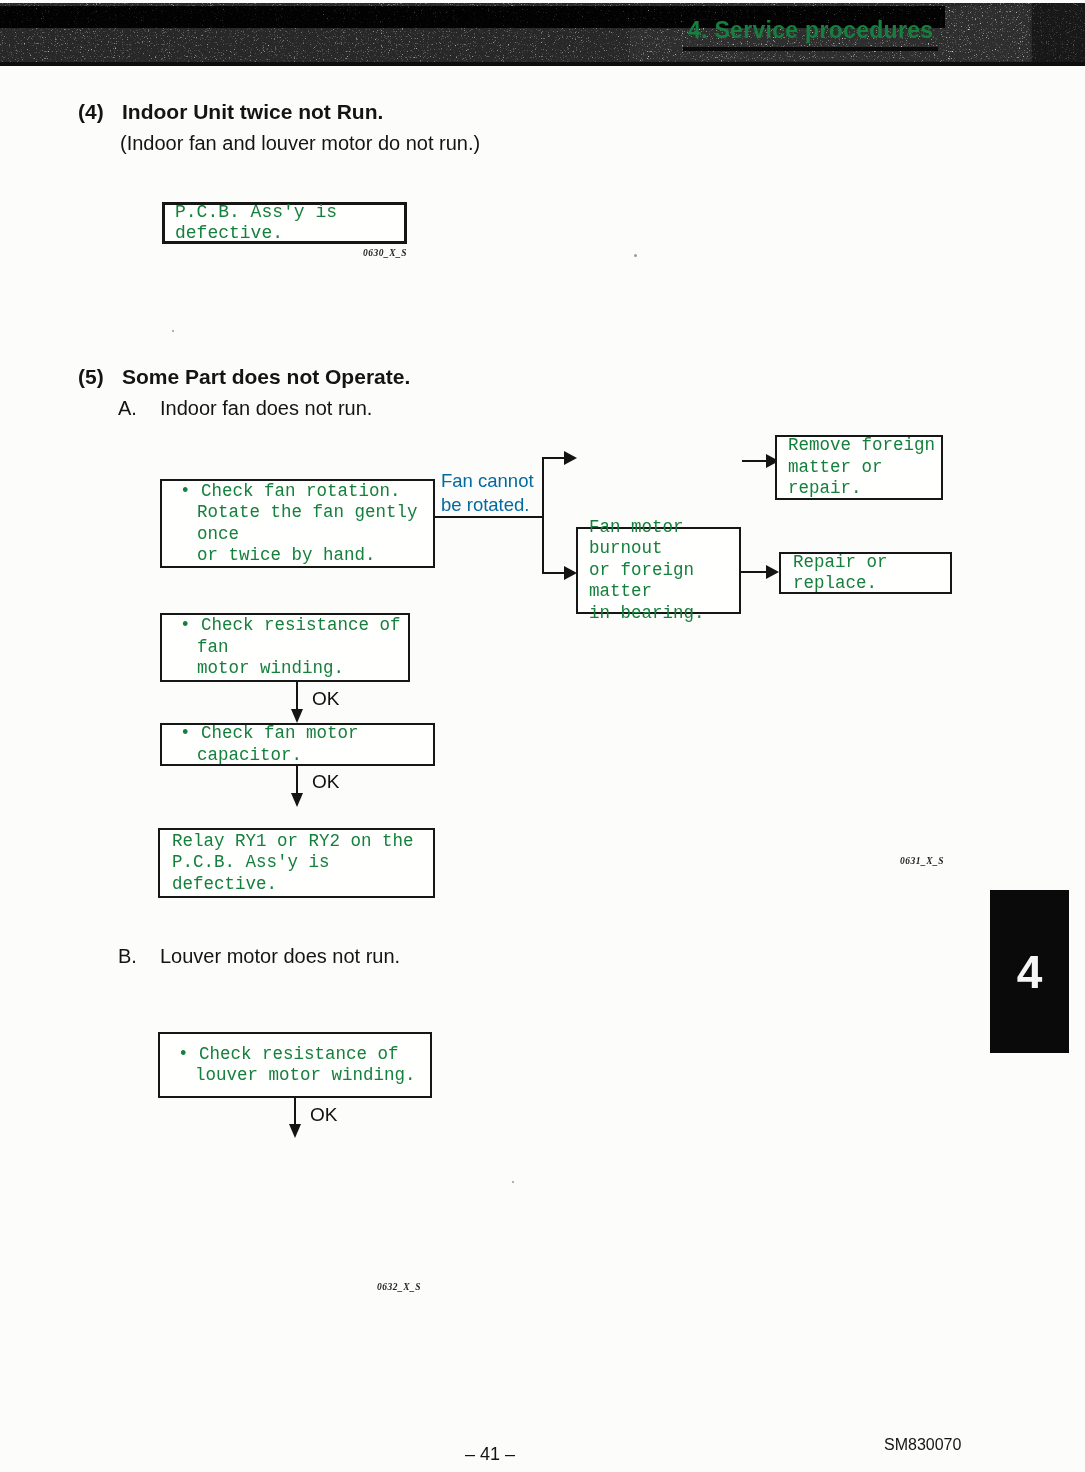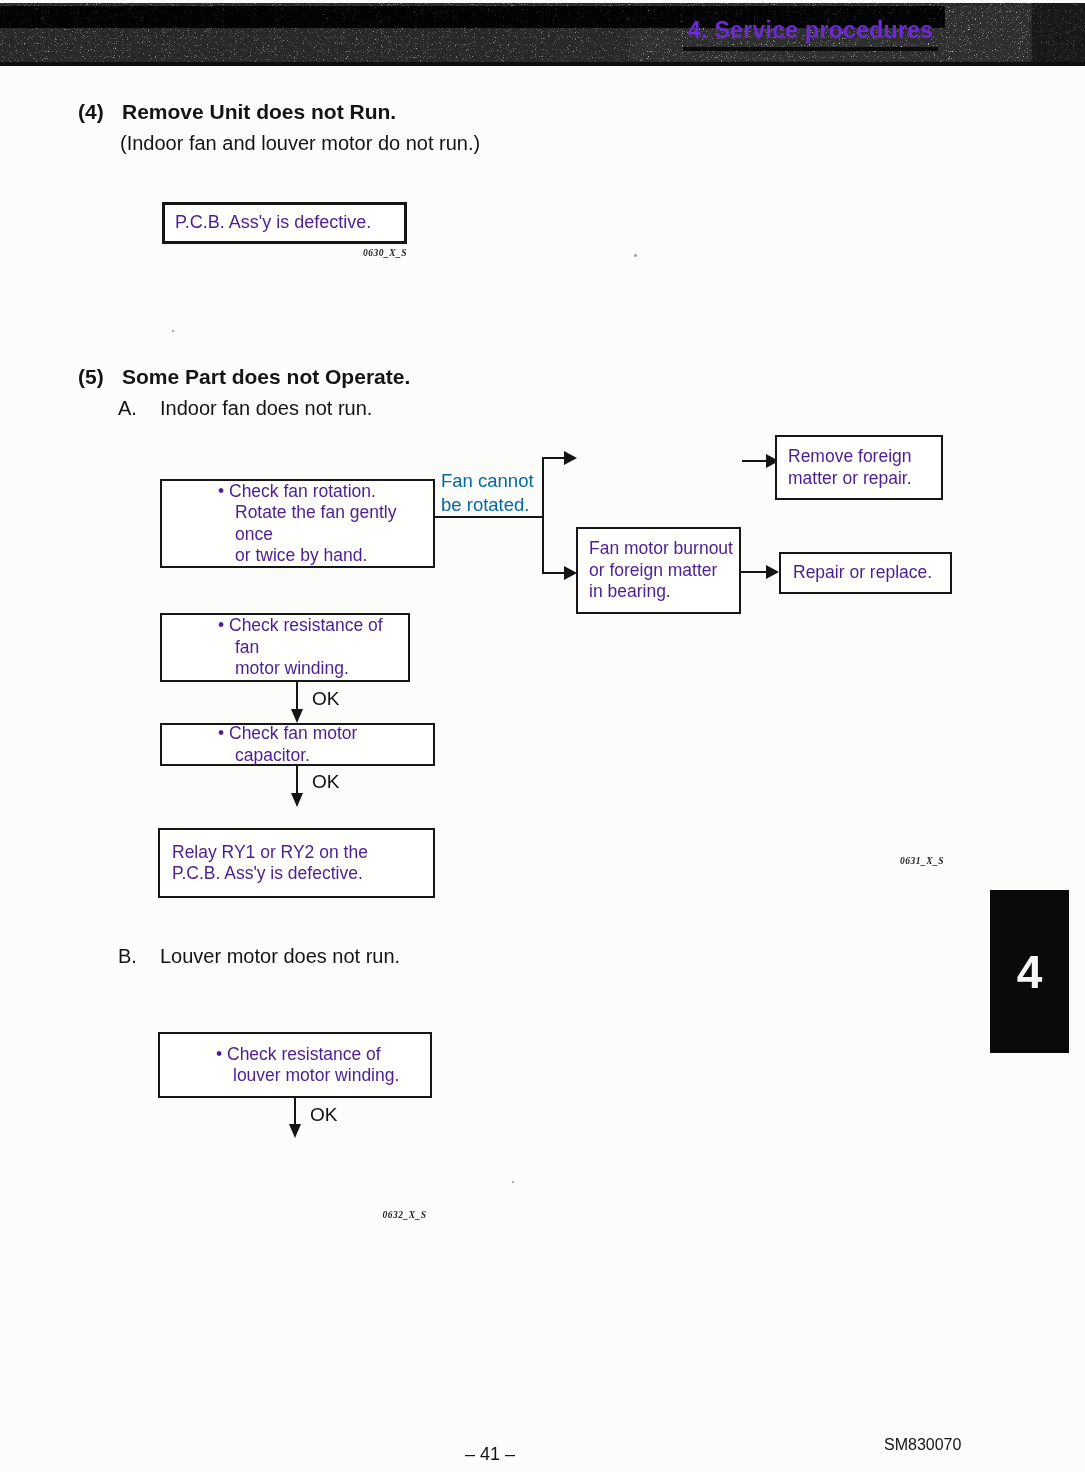--- a/index.html
+++ b/index.html
@@ -8,38 +8,38 @@
     position:relative; width:1085px; height:1472px;
     background:#fcfcfb; color:#141414; overflow:hidden;
     margin:0 auto;
   }
 
   
   .header-rule { position:absolute; left:0; top:62px; width:1085px; height:4px; background:#0e0e0e; }
   .header-title {
     position:absolute; left:683px; top:17px;
     font-size:23px; font-weight:700; letter-spacing:0.3px;
-    color:#6d28d9; border-bottom:4px solid #0a0a0a; padding:0 5px 3px 5px;
+    color:#15803d; border-bottom:4px solid #0a0a0a; padding:0 5px 3px 5px;
     z-index:3;
   }
 
   
   .h-num { position:absolute; font-size:21px; font-weight:700; }
   .h-title { position:absolute; font-size:21px; font-weight:700; }
   .h-sub { position:absolute; font-size:20px; font-weight:400; }
 
   
   .fbox {
     position:absolute; border:2px solid #161616; background:#fffffe;
     display:flex; align-items:center;
   }
   .fbox .txt {
-    white-space:pre-line; font-size:17.5px; line-height:21.5px; color:#4c1d95;
+    white-space:pre-line; font-size:17.5px; line-height:21.5px; color:#15803d;font-family:Liberation Mono, monospace;
   }
-  .hang { padding-left:27px; text-indent:-17px;margin-left:46px; }
+  .hang { padding-left:35px; text-indent:-17px; }
 
   
   .hline { position:absolute; height:2px; background:#141414; }
   .vline { position:absolute; width:2px; background:#141414; }
   .tri-right {
     position:absolute; width:0; height:0;
     border-top:7px solid transparent; border-bottom:7px solid transparent;
     border-left:13px solid #141414;
   }
   .tri-down {
@@ -82,21 +82,21 @@
     <rect x="630" y="4" width="400" height="55" fill="#e9e9e9"></rect>
     <rect x="0" y="4" width="945" height="22" fill="#3a3a3a" opacity="0.55"></rect>
     <rect x="1032" y="1" width="53" height="59" fill="#3a3a3a" opacity="0.55"></rect>
     <rect x="0" y="1" width="1085" height="59" filter="url(#tex)" opacity="0.8"></rect>
     <rect x="0" y="4" width="945" height="22" filter="url(#tex)" opacity="0.9"></rect>
   </svg>
   <div class="header-title">4. Service procedures</div>
   <div class="header-rule"></div>
 
   <div class="h-num" style="left:78px; top:100px;">(4)</div>
-  <div class="h-title" style="left:122px; top:100px;">Remove Unit does not Run.</div>
+  <div class="h-title" style="left:122px; top:100px;">Indoor Unit twice not Run.</div>
   <div class="h-sub" style="left:120px; top:132px;">(Indoor fan and louver motor do not run.)</div>
 
   <div class="fbox" style="left:162px; top:202px; width:245px; height:42px; border-width:3px;">
     <div class="txt" style="padding-left:10px; font-size:18px;">P.C.B. Ass'y is defective.</div>
   </div>
   <div class="fig-label" style="left:352px; top:248px; width:55px; text-align:right;">0630_X_S</div>
 
   <div class="h-num" style="left:78px; top:365px;">(5)</div>
   <div class="h-title" style="left:122px; top:365px;">Some Part does not Operate.</div>
 
@@ -175,21 +175,21 @@
   <div class="fbox" style="left:158px; top:1032px; width:274px; height:66px;">
     <div class="txt hang">• Check resistance of
 louver motor winding.</div>
   </div>
 
   <div class="vline" style="left:294px; top:1098px; height:27px;"></div>
   <div class="tri-down" style="left:289px; top:1124px;"></div>
   <div class="ok-label" style="left:310px; top:1104px;">OK</div>
 
 
-  <div class="fig-label" style="left:377px; top:1210px; width:55px; text-align:center;">0632_X_S</div>
+  <div class="fig-label" style="left:377px; top:1282px; width:55px; text-align:left;">0632_X_S</div>
 
   <div class="footer-pageno">– 41 –</div>
   <div class="footer-docno">SM830070</div>
 
   <div class="speckle" style="left:634px; top:254px; width:3px; height:3px;"></div>
   <div class="speckle" style="left:172px; top:330px; width:2px; height:2px;"></div>
   <div class="speckle" style="left:512px; top:1181px; width:2px; height:2px;"></div>
 
 </div>
 

